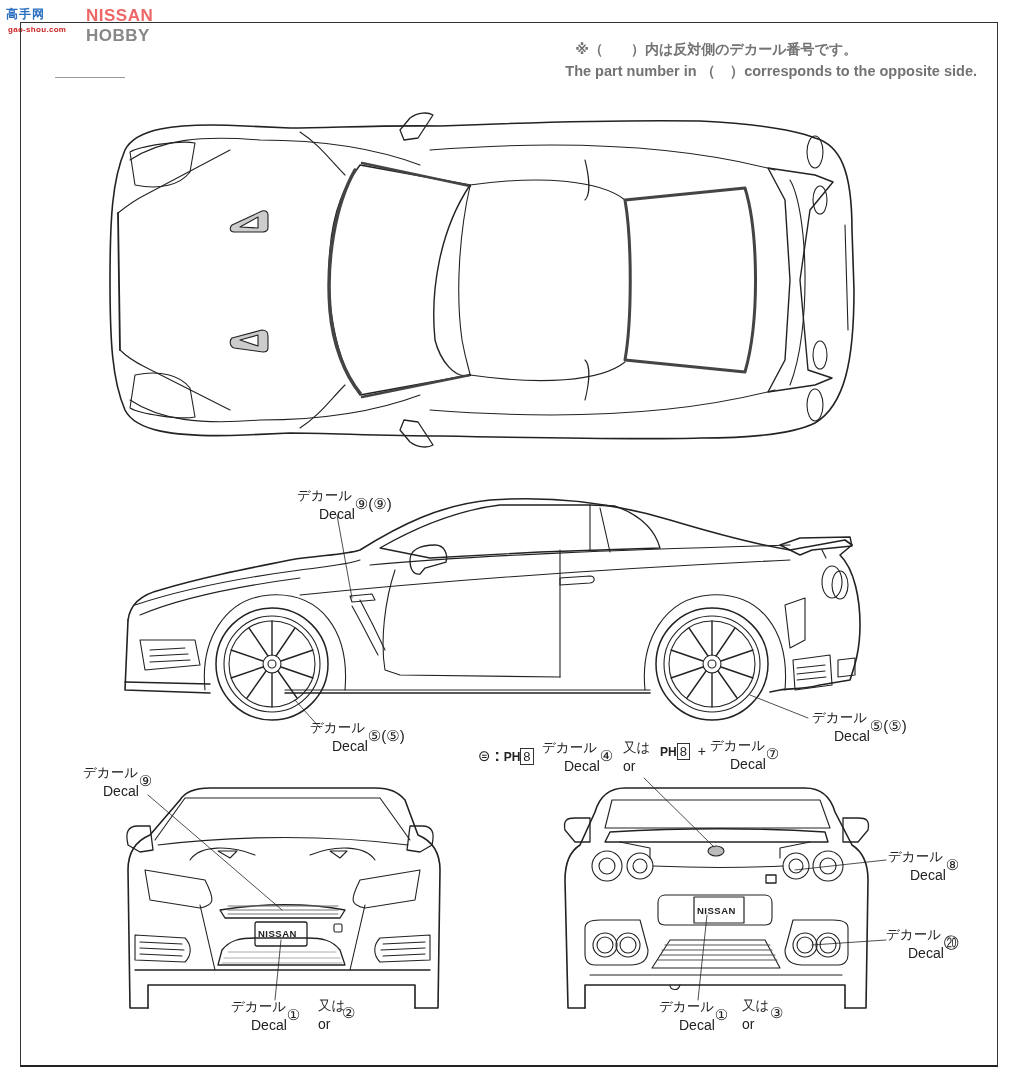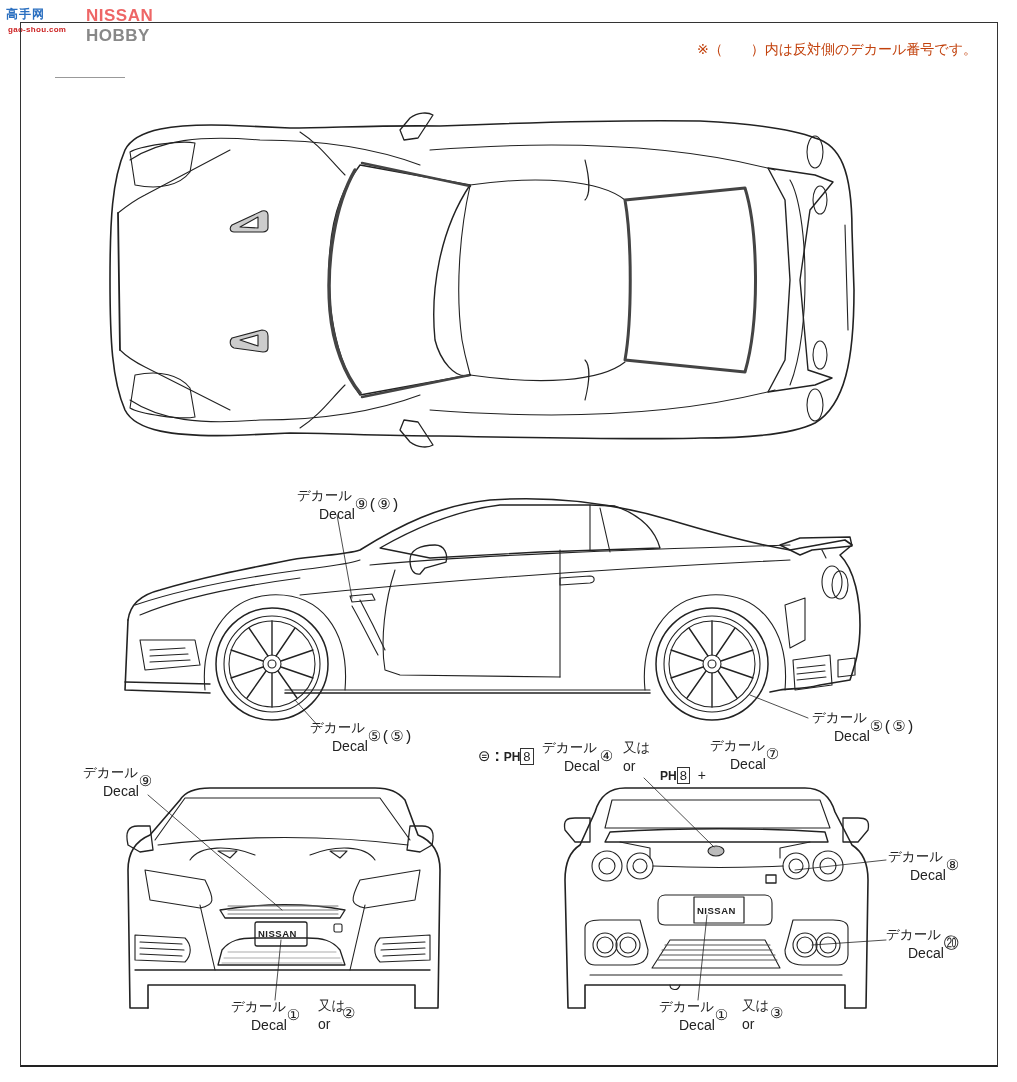--- a/index.html
+++ b/index.html
@@ -3,41 +3,42 @@
 <meta charset="utf-8">
 <style>
   html,body{margin:0;padding:0;background:#fff;}
   body{width:1017px;height:1082px;position:relative;overflow:hidden;font-family:"Liberation Sans","DejaVu Sans",sans-serif;color:#222;}
   .watermark{position:absolute;left:2px;top:2px;width:200px;height:30px;}
   .wm-logo{position:absolute;left:4px;top:4px;font-family:"DejaVu Sans",sans-serif;font-size:12px;font-weight:bold;color:#2a6fc0;letter-spacing:1px;}
   .wm-text{position:absolute;left:84px;top:4px;font-size:17px;font-weight:bold;color:#888;letter-spacing:0.5px;}
   .wm-text .red{color:#e66;}
   .wm-url{position:absolute;left:6px;top:23px;font-size:8px;font-weight:bold;color:#c22;letter-spacing:0.3px;}
   .frame{position:absolute;left:20px;top:22px;width:978px;height:1045px;border:1px solid #333;border-bottom:2px solid #222;box-sizing:border-box;}
-  .note{position:absolute;right:40px;top:38px;text-align:left;font-size:14.5px;line-height:22px;color:#c2410c;}
+  .note{position:absolute;right:40px;top:38px;text-align:left;font-size:14.5px;line-height:22px;color:#737373;font-weight:bold;}
   .note .jp{padding-left:10px;font-family:"DejaVu Sans",sans-serif;font-size:14px;}
   svg.drawing{position:absolute;left:0;top:0;}
   .lbl{position:absolute;font-size:14px;color:#222;line-height:18px;white-space:nowrap;}
   .lbl .jp{font-family:Liberation Sans, sans-serif;font-size:13.5px;}
-  .lbl .num{font-family:Liberation Mono, monospace;font-size:15px;}
+  .lbl .num{font-family:Liberation Sans, sans-serif;font-size:15px;}
   .stray{position:absolute;background:#999;height:1px;}
 </style>
 </head>
 <body>
 
 <div class="watermark">
   <div class="wm-logo">高手网</div>
   <div class="wm-text"><span class="red">NISSAN</span> <span>HOBBY</span></div>
   <div class="wm-url">gao-shou.com</div>
 </div>
 
 <div class="frame"></div>
 
 <div class="note">
   <div class="jp">※（　　）内は反対側のデカール番号です。</div>
+  <div>The part number in （　）corresponds to the opposite side.</div>
 </div>
 
 <div class="stray" style="left:55px;top:77px;width:70px;"></div>
 
 <svg class="drawing" width="1017" height="1082" viewBox="0 0 1017 1082" fill="none" stroke="#222" stroke-width="1.1" stroke-linejoin="round" stroke-linecap="round">
 
   <g>
 
     <path stroke-width="1.6" d="M125,150 C135,130 170,122 245,126 L290,128 C330,128 380,125 440,126 C540,122 640,120 700,121 C760,124 795,130 815,138 C840,145 852,170 852,230 L854,290 C854,360 845,405 815,423 C795,433 760,438 700,438 C640,440 540,438 440,436 C380,436 330,433 290,433 L245,435 C170,438 135,430 125,410 C112,380 110,340 110,280 C110,220 112,180 125,150 Z"></path>
 
@@ -290,21 +291,21 @@
   <span style="position:relative;top:9px;font-weight:bold;font-size:12px;">PH</span><span style="position:relative;top:9px;border:1px solid #333;padding:0 2px;font-size:13px;">8</span>
 </div>
 <div class="lbl" style="left:542px;top:738px;">
   <span class="jp">デカール</span><br>
   <span style="padding-left:22px;">Decal</span><span class="num" style="position:relative;top:-10px;">④</span>
 </div>
 <div class="lbl" style="left:623px;top:738px;">
   <span class="jp">又は</span><br>
   <span>or</span>
 </div>
-<div class="lbl" style="left:660px;top:766px;text-align:right;">
+<div class="lbl" style="left:660px;top:742px;text-align:right;">
   <span style="font-weight:bold;font-size:12px;">PH</span><span style="border:1px solid #333;padding:0 2px;font-size:13px;">8</span>
   <span style="padding-left:4px;">+</span>
 </div>
 <div class="lbl" style="left:710px;top:736px;">
   <span class="jp">デカール</span><br>
   <span style="padding-left:20px;">Decal</span><span class="num" style="position:relative;top:-10px;">⑦</span>
 </div>
 
 <div class="lbl" style="left:888px;top:847px;">
   <span class="jp">デカール</span><br>

